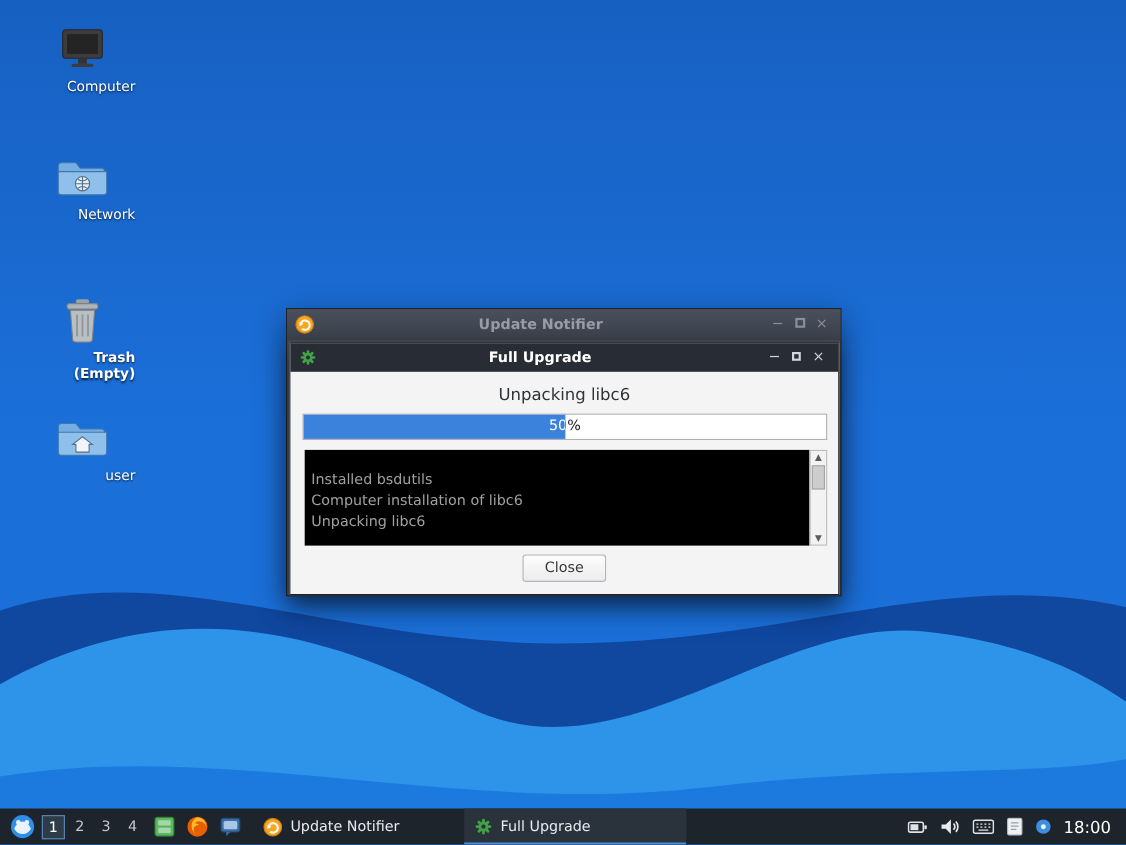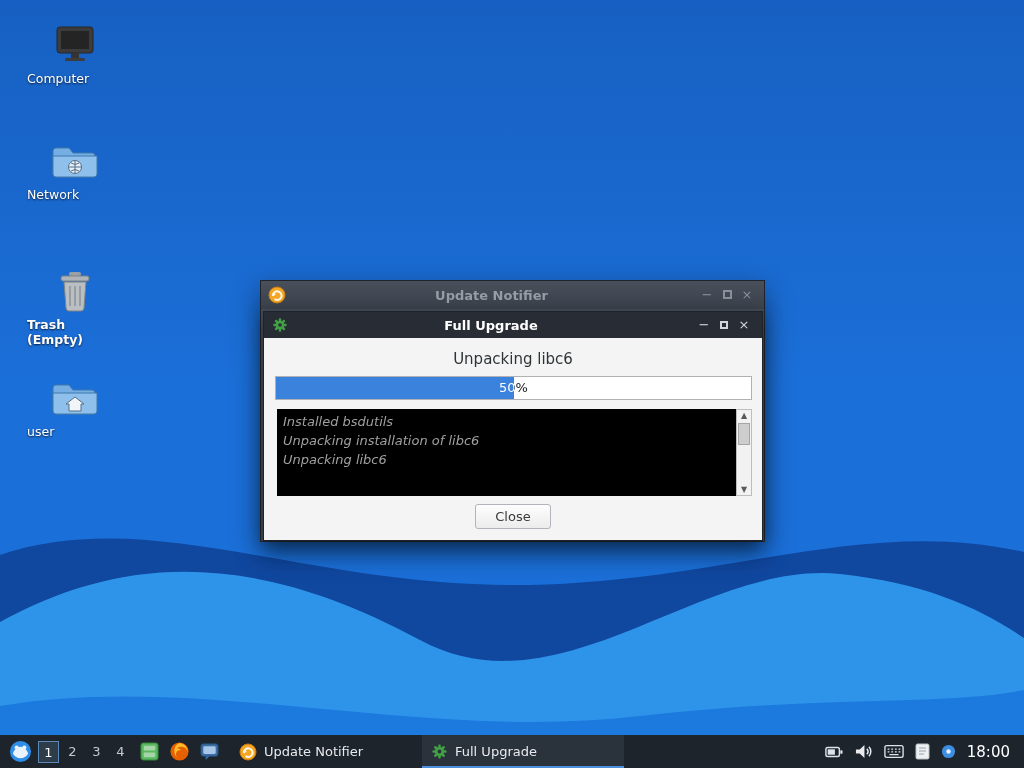--- a/index.html
+++ b/index.html
@@ -4,21 +4,21 @@
 <style>
   html,body { margin:0; padding:0; background:#000; }
   .screen {
     position:relative; width:1024px; height:768px; overflow:hidden;
     font-family:"DejaVu Sans", sans-serif;
     background:linear-gradient(180deg,#1760c2 0%, #1b6fd8 50%, #1b6fd8 100%);
   }
   .wallpaper { position:absolute; left:0; top:0; }
 
   
-  .dicon { position:absolute; width:96px; text-align:left; cursor:default; }
+  .dicon { position:absolute; width:96px; text-align:right; cursor:default; }
   .dicon svg { display:block; margin:0 auto 5px auto; }
   .dlabel { color:#fff; font-size:12.5px; text-shadow:0 1px 2px rgba(0,0,0,.75); }
 
   
   .win-parent {
     position:absolute; left:260px; top:280px; width:505px; height:262px;
     background:#454b55; border:1px solid #20242a; box-sizing:border-box;
     box-shadow:0 10px 26px rgba(0,0,0,.45);
   }
   .titlebar {
@@ -49,21 +49,21 @@
     position:absolute; top:64px; left:11px; width:477px; height:24px;
     background:#fff; border:1px solid #b0b0b5; box-sizing:border-box;
   }
   .pbar .label-dark { position:absolute; left:0; top:0; width:475px; text-align:center; line-height:22px; font-size:13px; color:#15171a; }
   .pbar .fill { position:absolute; left:0; top:0; bottom:0; background:#3b82dd; overflow:hidden; }
   .pbar .label-light { position:absolute; left:0; top:0; width:475px; text-align:center; line-height:22px; font-size:13px; color:#fff; }
 
   .log {
     position:absolute; top:97px; left:13px; width:459px; height:87px;
     background:#000; color:#a0a0a0; font-size:13px; line-height:19px;
-    padding:3px 6px; box-sizing:border-box; overflow:hidden;font-style:italic;
+    padding:18px 6px; box-sizing:border-box; overflow:hidden;
   }
   .scrollbar {
     position:absolute; top:97px; left:472px; width:16px; height:87px;
     background:#f2f2f2; border:1px solid #bdbdbd; box-sizing:border-box;
   }
   .sb-arrow { position:absolute; left:0; width:14px; text-align:center; font-size:8px; color:#5a5a5a; }
   .sb-up { top:1px; }
   .sb-down { bottom:1px; }
   .sb-thumb { position:absolute; top:13px; left:1px; width:12px; height:22px; background:#cdcdcd; border:1px solid #a5a5a5; box-sizing:border-box; }
 
@@ -181,21 +181,21 @@
 
     <div class="pbar">
       <span class="label-dark">50%</span>
       <div class="fill" style="width:50%">
         <span class="label-light">50%</span>
       </div>
     </div>
 
     <div class="log">
       <div>Installed bsdutils</div>
-      <div>Unpacking installation of libc6</div>
+      <div>Computer installation of libc6</div>
       <div>Unpacking libc6</div>
     </div>
 
     <div class="scrollbar">
       <span class="sb-arrow sb-up">▲</span>
       <span class="sb-thumb"></span>
       <span class="sb-arrow sb-down">▼</span>
     </div>
 
     <button class="close-btn">Close</button>

